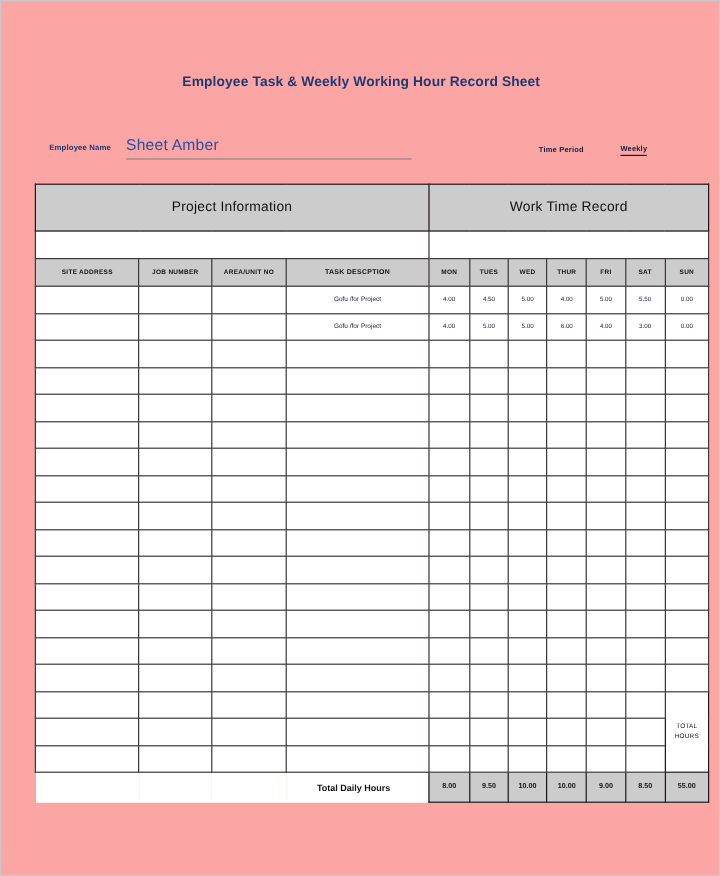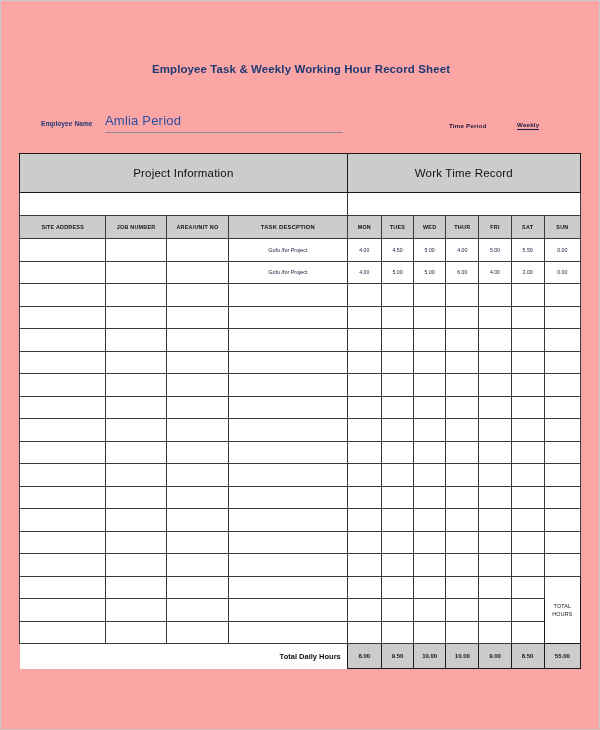--- a/index.html
+++ b/index.html
@@ -79,21 +79,21 @@
     font-weight: bold;
     color: #1a1a3c;
     border-bottom: 1.1px solid #1a1a3c;
     padding-bottom: 1px;
     letter-spacing: 0.2px;
   }
 
   
   .sheet {
     position: absolute;
-    left: 18px;
+    left: 28px;
     top: 152px;
     width: 562px;
     border-collapse: collapse;
     table-layout: fixed;
   }
   .sheet td, .sheet th {
     border: 1px solid #3a3a3a;
     padding: 0;
     margin: 0;
     font-weight: normal;
@@ -160,42 +160,42 @@
   .totrow td {
     background: #cccccc;
     height: 24px;
     text-align: center;
     font-size: 6px;
     font-weight: bold;
     color: #111111;
     border: 1.3px solid #1a1a1a !important;
   }
   .totrow td.totlabel {
-    text-align: right;
+    text-align: center;
     padding-right: 6px;
     font-size: 7.5px;
     background: #ffffff;
     border: none !important;
     border-top: none !important;
   }
   .totrow td.blank {
     background: #ffffff;
     border: none !important;
   }
 </style>
 </head>
 <body>
 
 <div class="page">
 
   <div class="title">Employee Task &amp; Weekly Working Hour Record Sheet</div>
 
   <div class="emp-label">Employee Name</div>
   <div class="emp-value-wrap">
-    <span class="emp-value">Amlia Period</span>
+    <span class="emp-value">Sheet Amber</span>
   </div>
 
   <div class="period-label">Time Period</div>
   <div class="period-value">Weekly</div>
 
   <table class="sheet">
     <colgroup>
       <col style="width:86px">
       <col style="width:60px">
       <col style="width:62px">

